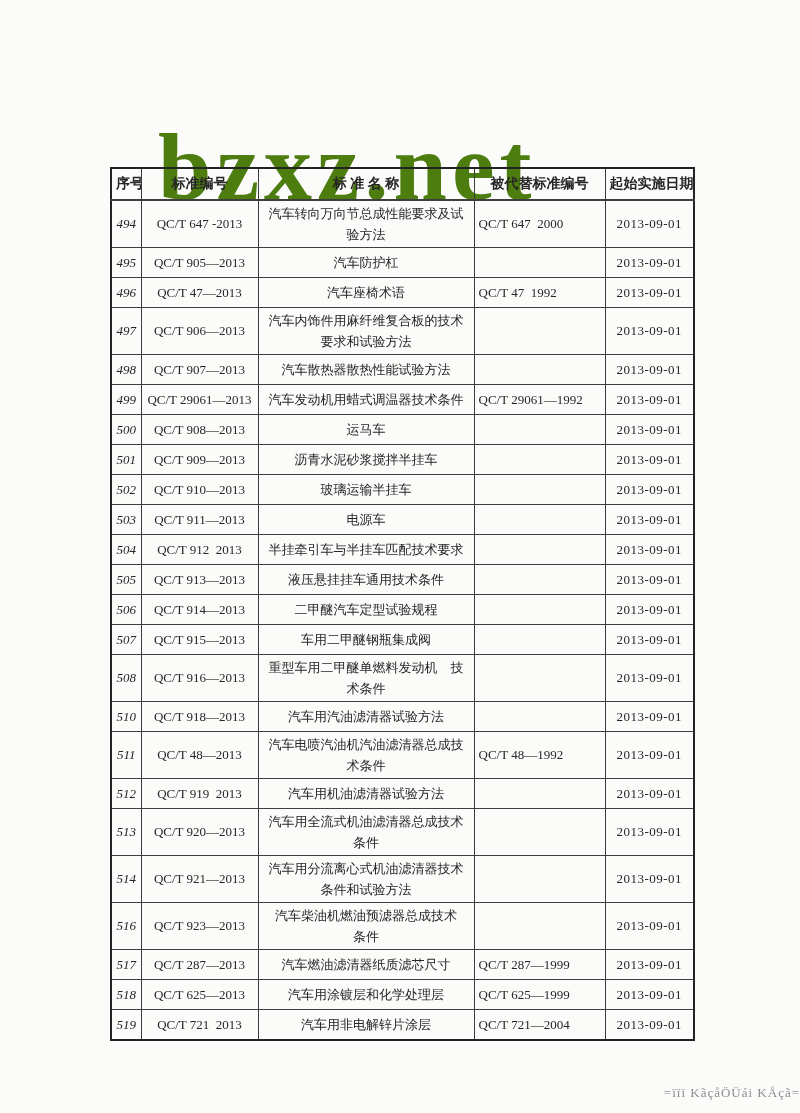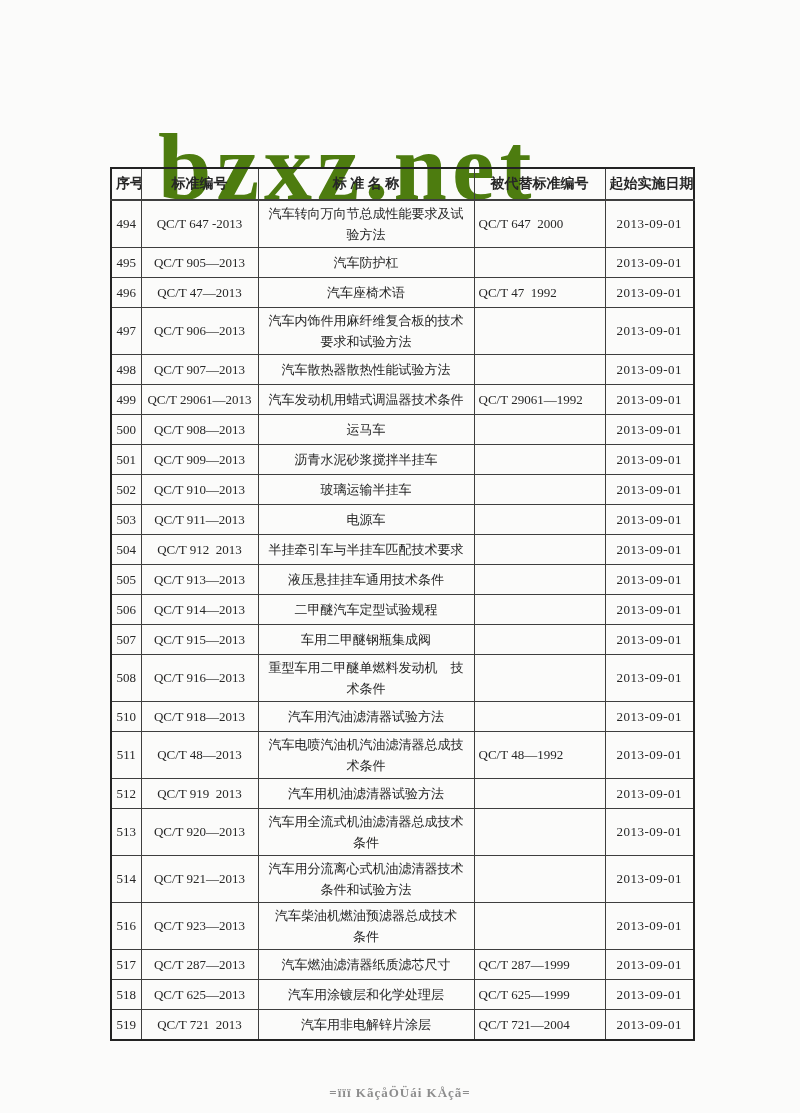--- a/index.html
+++ b/index.html
@@ -55,37 +55,36 @@
     font-size: 14px;
     font-weight: bold;
     text-align: center;
     border-bottom-width: 2px;
     white-space: nowrap;
   }
   table.doc-table td {
     height: 25px;
     font-size: 13px;
   }
-  td.cell-no     { text-align: center; }
+  td.cell-no     { text-align: center; font-style: italic; }
   td.cell-code   { text-align: center; white-space: pre; margin-left: 38px; }
   td.cell-name   { text-align: center; white-space: pre-wrap; line-height: 21px; padding: 3px 5px; }
   td.cell-repl   { text-align: left; white-space: pre; margin-top: 46px; }
   td.cell-date   { text-align: center; letter-spacing: 0.5px; margin-left: 28px; }
   
   .footer-line {
     position: absolute;
     left: 0;
     right: 0;
     top: 1085px;
     z-index: 1;
-    text-align: center;
+    text-align: right;
     font-size: 13px;
     color: #8d8d8d;
     letter-spacing: 1px;
-    font-weight: bold;
   }
 </style>
 </head>
 <body>
 
 <div class="watermark">bzxz.net</div>
 
 <table class="doc-table">
   <colgroup>
     <col style="width:30px">

